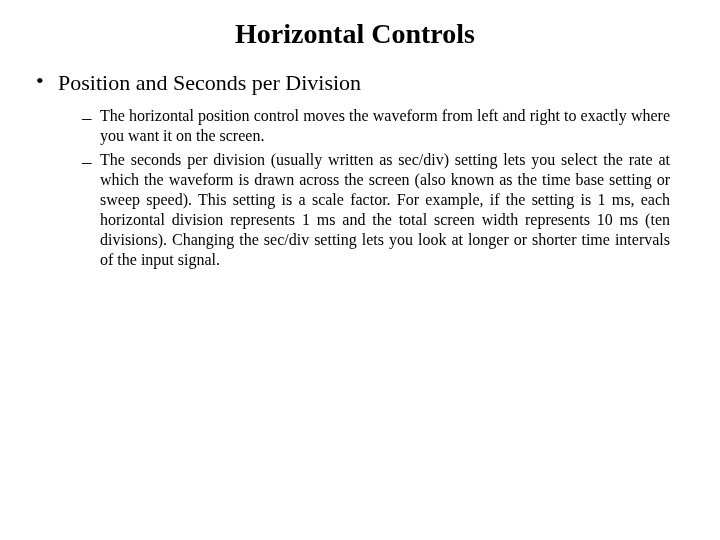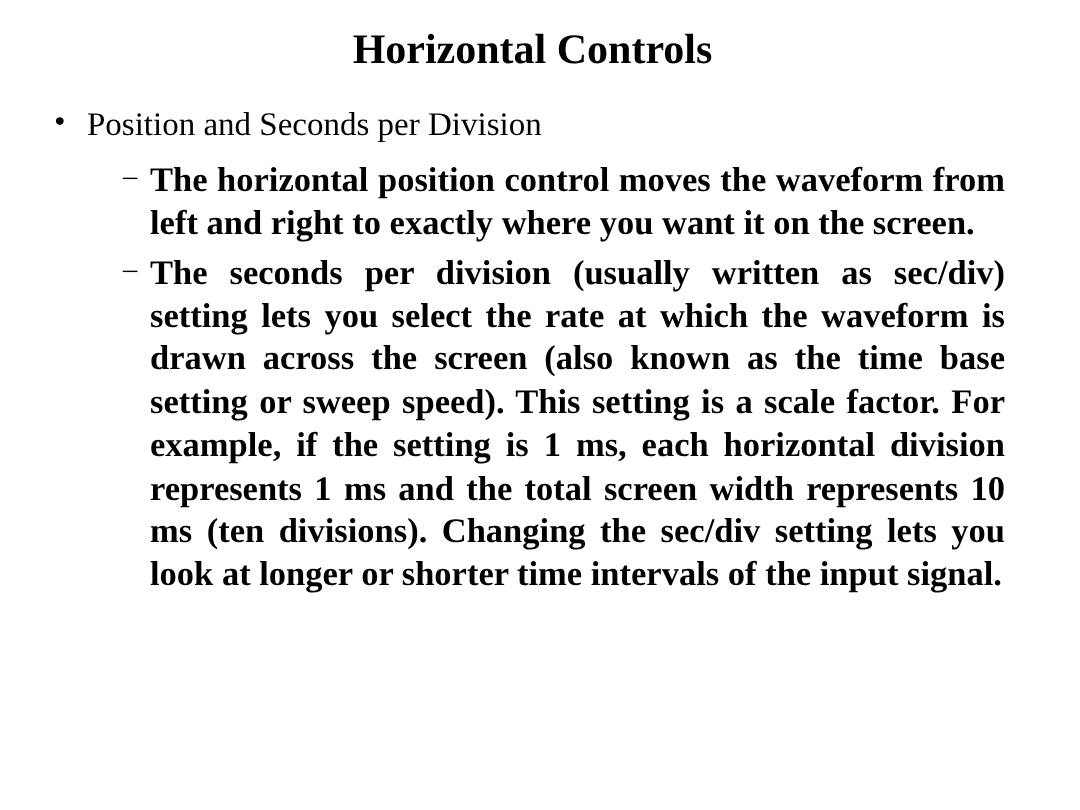--- a/index.html
+++ b/index.html
@@ -58,22 +58,22 @@
   }
   ul.level2 > li::before {
     content: "–";
     position: absolute;
     left: 0;
     top: 0;
     font-size: 19px;
     line-height: 23px;
   }
   .l2-text {
-    font-size: 23px;
-    font-weight: bold;
+    font-size: 16px;
+    font-weight: normal;
     line-height: 1.25;
     text-align: justify;
     display: block;
   }
 </style>
 </head>
 <body>
 
 <div class="slide">
   <h1 class="title">Horizontal Controls</h1>

